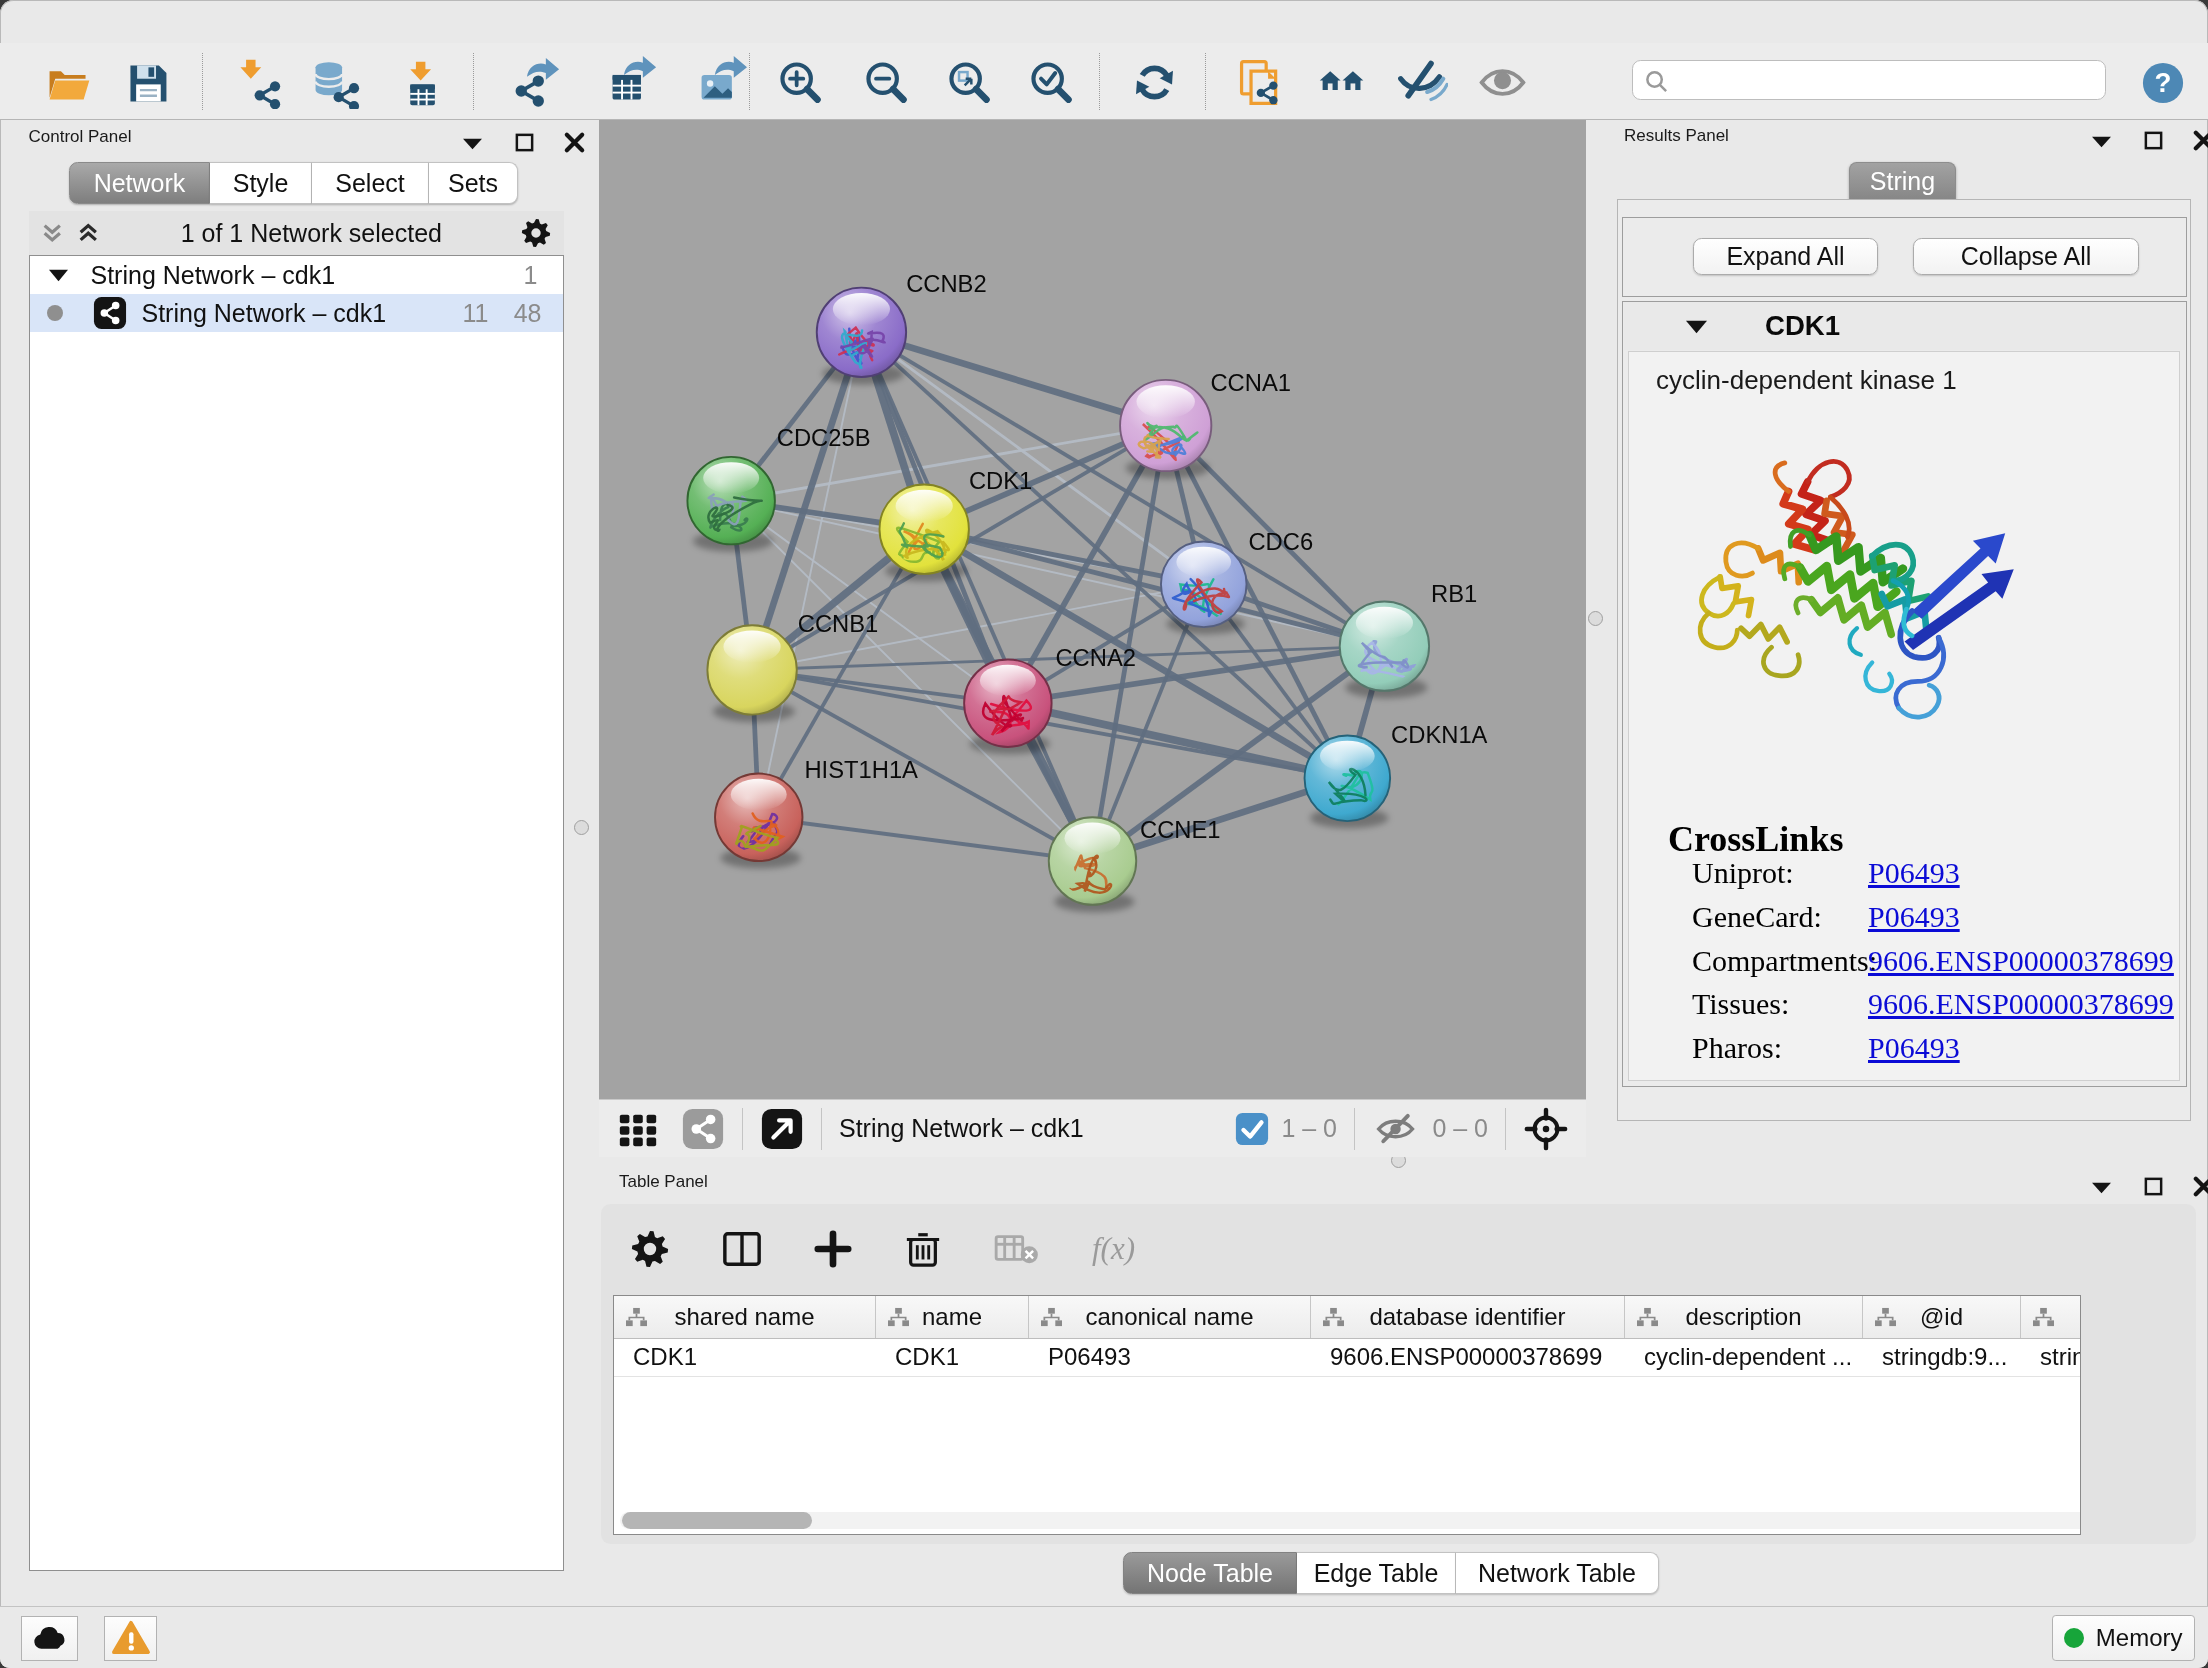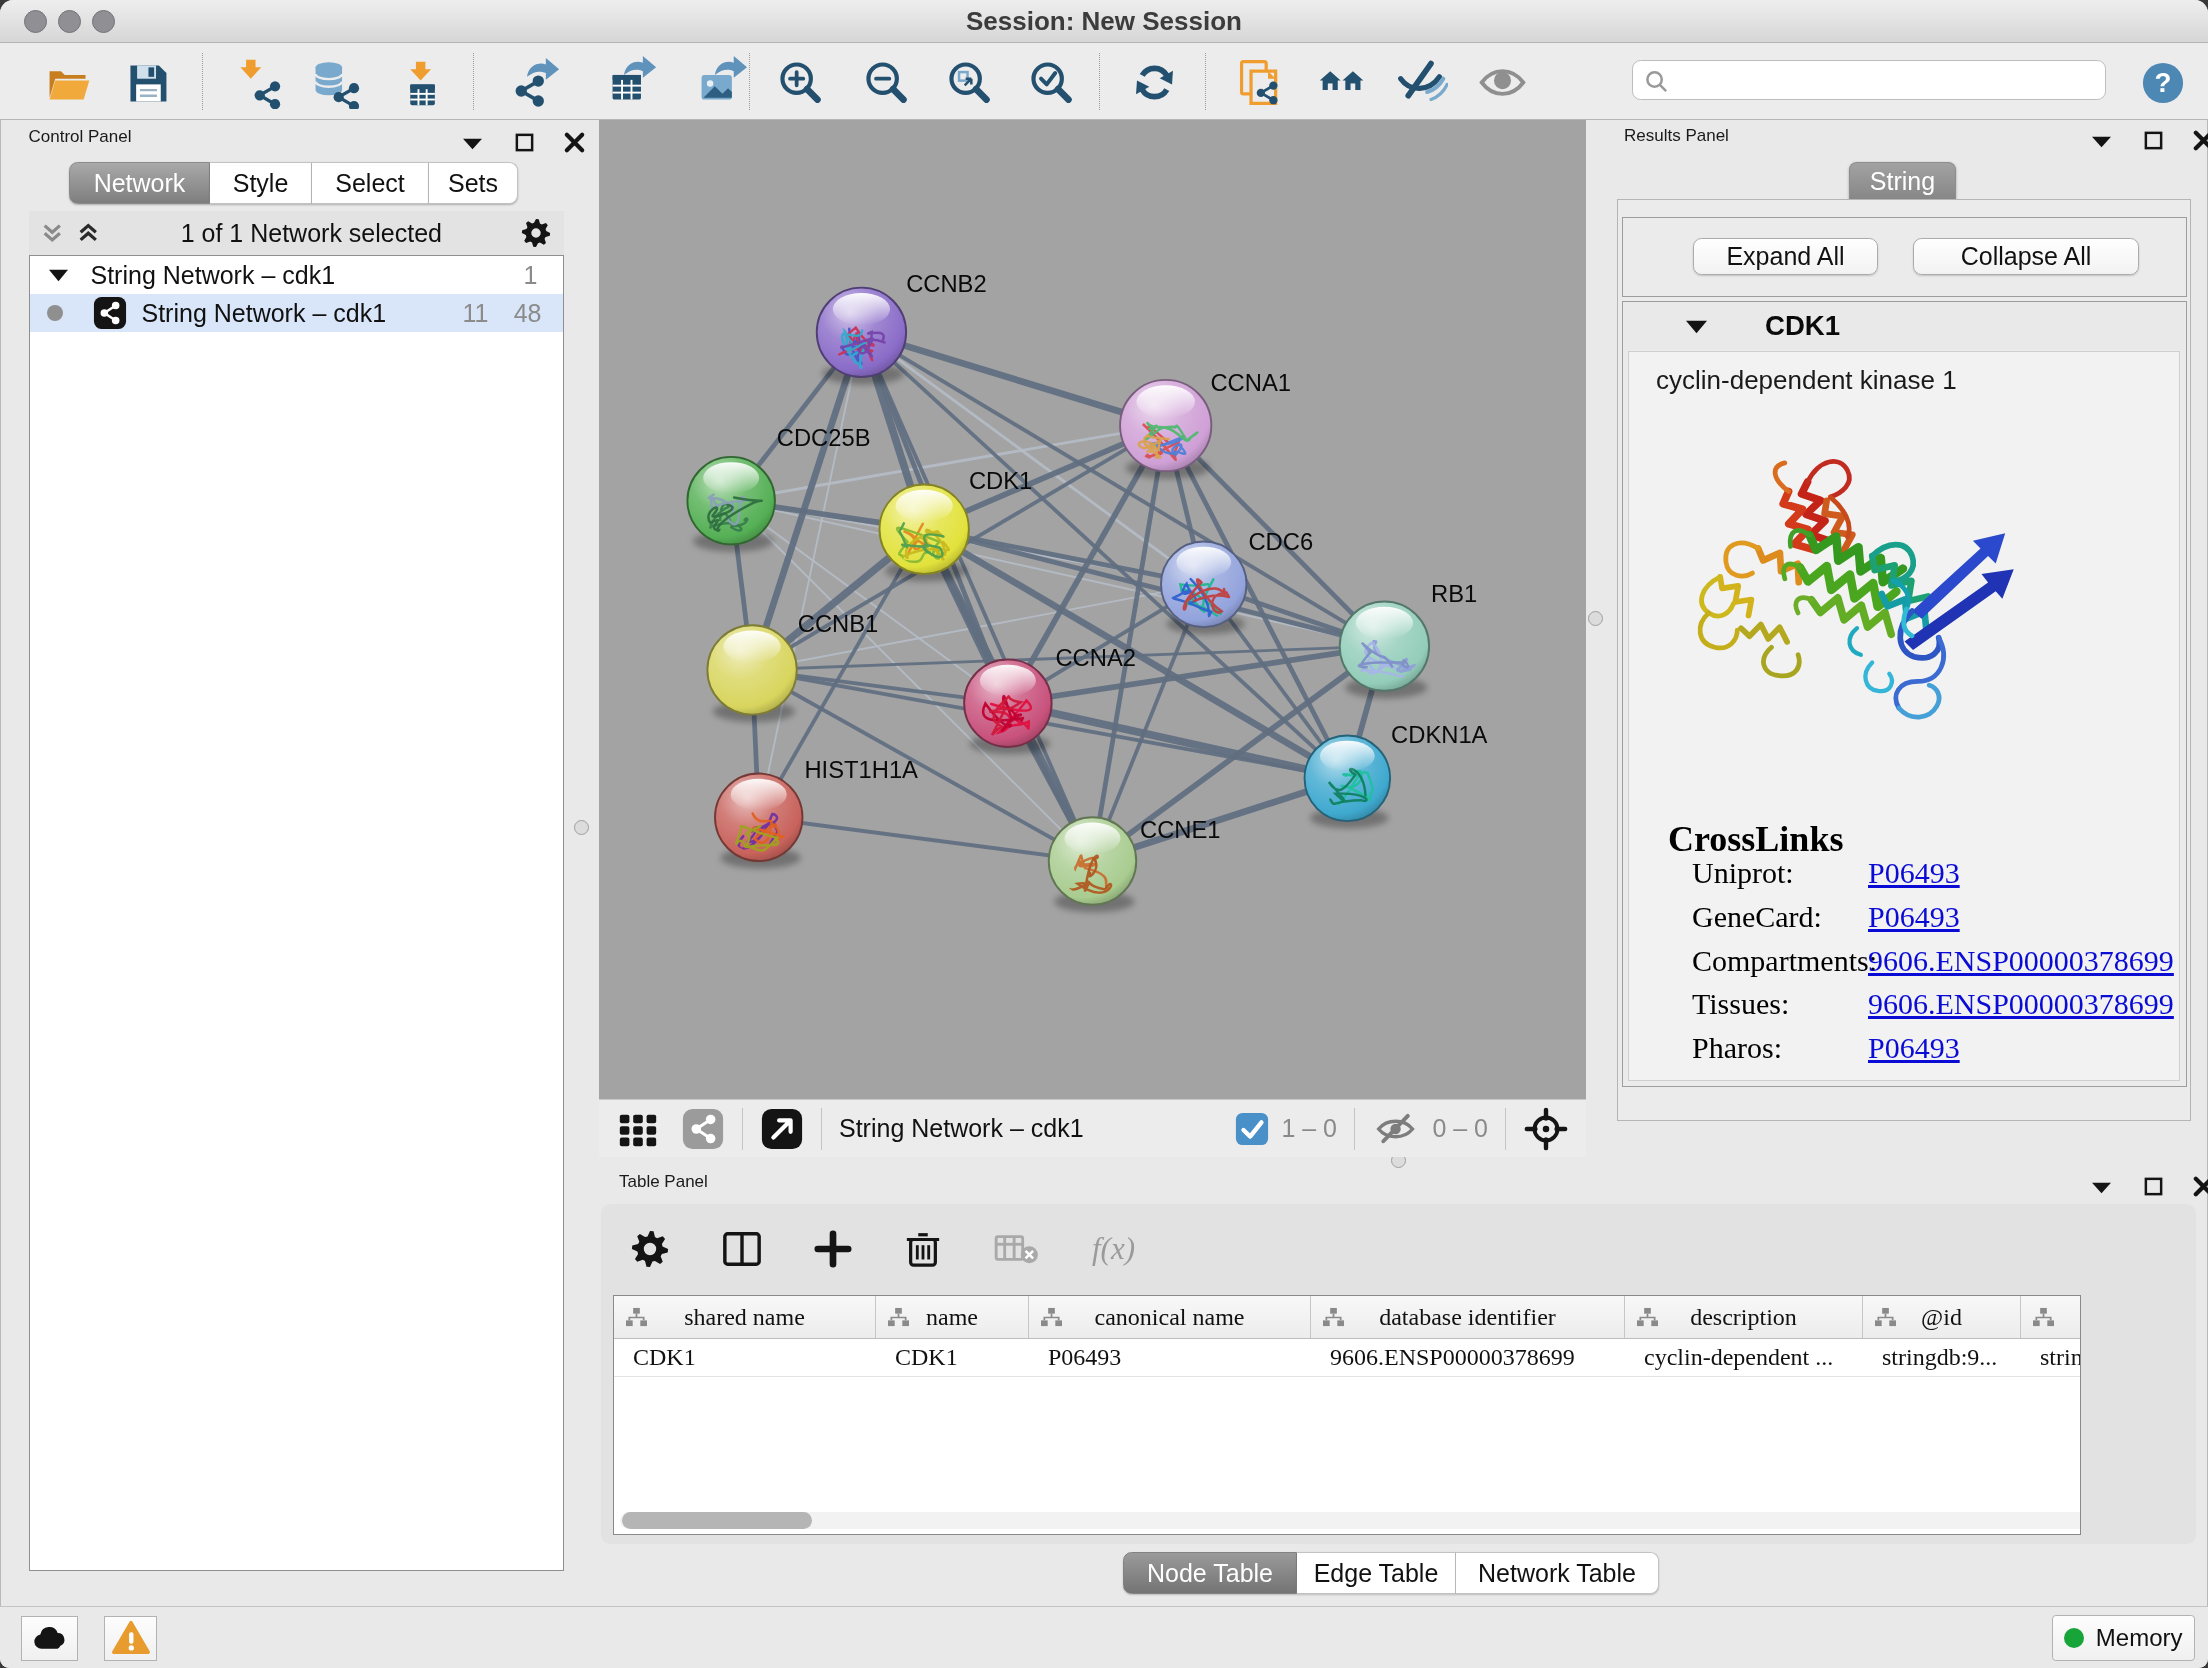--- a/index.html
+++ b/index.html
@@ -71,26 +71,20 @@
   
   .statusbar{position:absolute;left:0;bottom:0;width:100%;height:61px;background:#e9e9e9;border-top:1px solid #c3c3c3;}
   .sbtn{position:absolute;background:linear-gradient(#fdfdfd,#f0f0f0);border:1px solid #b2b2b2;box-sizing:border-box;display:flex;align-items:center;justify-content:center;}
   .memtxt{font-size:24px;color:#111;margin-left:11.4px;}
 </style>
 </head>
 <body>
 
 <div class="window">
 
-  <div class="titlebar">
-    <div class="traffic t1"></div>
-    <div class="traffic t2"></div>
-    <div class="traffic t3"></div>
-    <div class="title-text">Session: New Session</div>
-  </div>
 
   <div class="toolbar">
     <div id="tb-icons">
         <div class="tbtn" style="left: 42px;">
           <svg width="53" height="53" viewBox="0 0 56 56">
             <path d="M8 16 L8 44 L14 24 L46 24 L46 20 L24 20 L20 16 Z" fill="#c87d1e"></path>
             <path d="M14 26 L50 26 L44 46 L8 46 Z" fill="#f2a93c"></path>
           </svg>
         </div>
         <div class="tbtn" style="left: 121px;">
@@ -758,21 +752,21 @@
       <svg width="46" height="36" viewBox="0 0 48 38">
           <rect x="2" y="6" width="28" height="24" rx="2" fill="none" stroke="#a9a9a9" stroke-width="3"></rect>
           <line x1="2" y1="14" x2="30" y2="14" stroke="#a9a9a9" stroke-width="3"></line>
           <line x1="11" y1="6" x2="11" y2="30" stroke="#a9a9a9" stroke-width="3"></line>
           <line x1="21" y1="6" x2="21" y2="30" stroke="#a9a9a9" stroke-width="3"></line>
           <circle cx="37" cy="25" r="9" fill="#a9a9a9"></circle>
           <path d="M33 21 L41 29 M41 21 L33 29" stroke="#fff" stroke-width="2.6"></path>
         </svg>
       <div class="fx">f(x)</div>
     </div>
-    <div class="dtable" style="left:613px;top:1295px;width:1468px;height:240px;font-family:Liberation Serif, serif;">
+    <div class="dtable" style="left:613px;top:1295px;width:1468px;height:240px;">
       <div class="dhead" id="tbl-head">
           <div class="dcell" style="left: 0px; width: 262px;">
             <svg width="23" height="21" viewBox="0 0 24 22">
               <rect x="8.5" y="1" width="7" height="6" fill="#8a8a8a"></rect>
               <rect x="1" y="14" width="7" height="6" fill="#8a8a8a"></rect>
               <rect x="16" y="14" width="7" height="6" fill="#8a8a8a"></rect>
               <path d="M12 7 L12 11 M4.5 14 L4.5 11 L19.5 11 L19.5 14" fill="none" stroke="#8a8a8a" stroke-width="1.8"></path>
             </svg>
             <div class="clab">shared name</div>
           </div>

